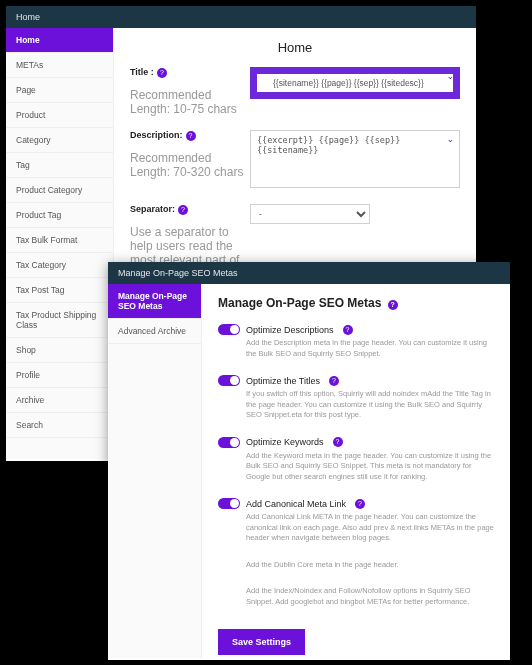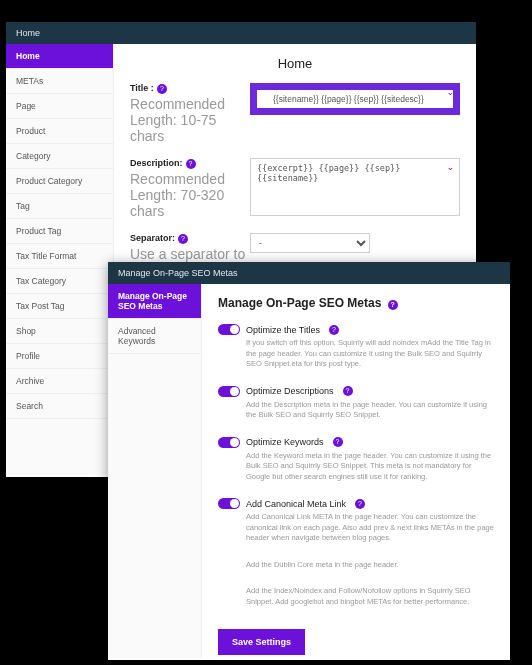--- a/index.html
+++ b/index.html
@@ -1,30 +1,30 @@
 <!DOCTYPE html>
 <html><head>
 <meta charset="utf-8">
 <style>
 *{box-sizing:border-box;margin:0;padding:0}
 body{background:#000;width:532px;height:665px;font-family:-apple-system,Segoe UI,Arial,sans-serif;font-size:9px;position:relative;color:#333}
 .panel{position:absolute;background:#fff;box-shadow:0 2px 12px rgba(0,0,0,.4)}
-.p1{left:6px;top:22px;width:470px;height:455px}
+.p1{left:6px;top:6px;width:470px;height:455px}
 .p2{left:108px;top:262px;width:402px;height:398px}
 .topbar{background:#1d3646;color:#e0e6ea;padding:6px 10px;font-size:9px}
 .body{display:flex;height:calc(100% - 24px)}
 .side{width:108px;background:#fafafa;border-right:1px solid #eee;display:flex;flex-direction:column}
 .side .itm{padding:7px 10px;font-size:8.5px;color:#555;border-bottom:1px solid #eee;cursor:pointer}
 .side .itm.act{background:#6b11d9;color:#fff;font-weight:600}
 .main{flex:1;padding:12px 16px;overflow:hidden}
 .h1{text-align:center;font-size:13px;margin-bottom:12px;color:#222}
 .row{display:flex;margin-bottom:14px}
 .lab{width:120px;font-size:9px}
 .lab b{color:#222}
-.hint{color:#999;font-size:14px;margin-top:2px}
+.hint{color:#999;font-size:12px;margin-top:10px}
 .fld{flex:1}
 .inp{width:100%;border:7px solid #6d28d9;padding:4px 16px;font-size:8.5px;color:#555;position:relative}
 .ta{width:100%;border:1px solid #d0d0d0;padding:4px 6px;font-size:8.5px;color:#555;height:58px;resize:none}
 .sel{width:120px;border:1px solid #d0d0d0;padding:3px 4px;font-size:8.5px;color:#555;background:#fff}
 .q{display:inline-block;width:10px;height:10px;line-height:10px;border-radius:50%;background:#6b11d9;color:#fff;text-align:center;font-size:7px;margin-left:3px}
 .chev{position:absolute;right:6px;top:4px;color:#6b11d9;font-size:9px;pointer-events:none}
 .iwrap{position:relative}
 .p2 .side{width:94px}
 .p2 .h2{font-size:12px;font-weight:600;margin-bottom:14px;color:#222}
 .opt{margin-bottom:16px}
@@ -42,26 +42,27 @@
 
 <div class="panel p1">
   <div class="topbar">Home</div>
   <div class="body">
     <div class="side" id="side1">
         <div class="itm act">Home</div>
         <div class="itm">METAs</div>
         <div class="itm">Page</div>
         <div class="itm">Product</div>
         <div class="itm">Category</div>
+        <div class="itm">Tag</div>
         <div class="itm">Product Category</div>
-        <div class="itm">Tag</div>
         <div class="itm">Product Tag</div>
-        <div class="itm">Tax Title Format</div>
+        <div class="itm">Tax Bulk Format</div>
         <div class="itm">Tax Category</div>
         <div class="itm">Tax Post Tag</div>
+        <div class="itm">Tax Product Shipping Class</div>
         <div class="itm">Shop</div>
         <div class="itm">Profile</div>
         <div class="itm">Archive</div>
         <div class="itm">Search</div>
       </div>
     <div class="main">
       <div class="h1">Home</div>
 
       <div class="row">
         <div class="lab">
@@ -96,44 +97,44 @@
       </div>
     </div>
   </div>
 </div>
 
 <div class="panel p2">
   <div class="topbar">Manage On-Page SEO Metas</div>
   <div class="body">
     <div class="side" id="side2">
         <div class="itm act">Manage On-Page SEO Metas</div>
-        <div class="itm">Advanced Keywords</div>
+        <div class="itm">Advanced Archive</div>
       </div>
     <div class="main">
       <div class="h2"><span>Manage On-Page SEO Metas</span> <span class="q">?</span></div>
       <div id="opts">
           <div class="opt">
             <div class="opthdr">
               <div class="tog on">
                 <div class="kn"></div>
               </div>
-              <span class="optlbl">Optimize the Titles</span>
+              <span class="optlbl">Optimize Descriptions</span>
               <span class="q">?</span>
             </div>
-            <div class="optdesc">If you switch off this option, Squirrly will add noindex mAdd the Title Tag in the page header. You can customize it using the Bulk SEO and Squirrly SEO Snippet.eta for this post type.</div>
+            <div class="optdesc">Add the Description meta in the page header. You can customize it using the Bulk SEO and Squirrly SEO Snippet.</div>
           </div>
           <div class="opt">
             <div class="opthdr">
               <div class="tog on">
                 <div class="kn"></div>
               </div>
-              <span class="optlbl">Optimize Descriptions</span>
+              <span class="optlbl">Optimize the Titles</span>
               <span class="q">?</span>
             </div>
-            <div class="optdesc">Add the Description meta in the page header. You can customize it using the Bulk SEO and Squirrly SEO Snippet.</div>
+            <div class="optdesc">If you switch off this option, Squirrly will add noindex mAdd the Title Tag in the page header. You can customize it using the Bulk SEO and Squirrly SEO Snippet.eta for this post type.</div>
           </div>
           <div class="opt">
             <div class="opthdr">
               <div class="tog on">
                 <div class="kn"></div>
               </div>
               <span class="optlbl">Optimize Keywords</span>
               <span class="q">?</span>
             </div>
             <div class="optdesc">Add the Keyword meta in the page header. You can customize it using the Bulk SEO and Squirrly SEO Snippet. This meta is not mandatory for Google but other search engines still use it for ranking.</div>

